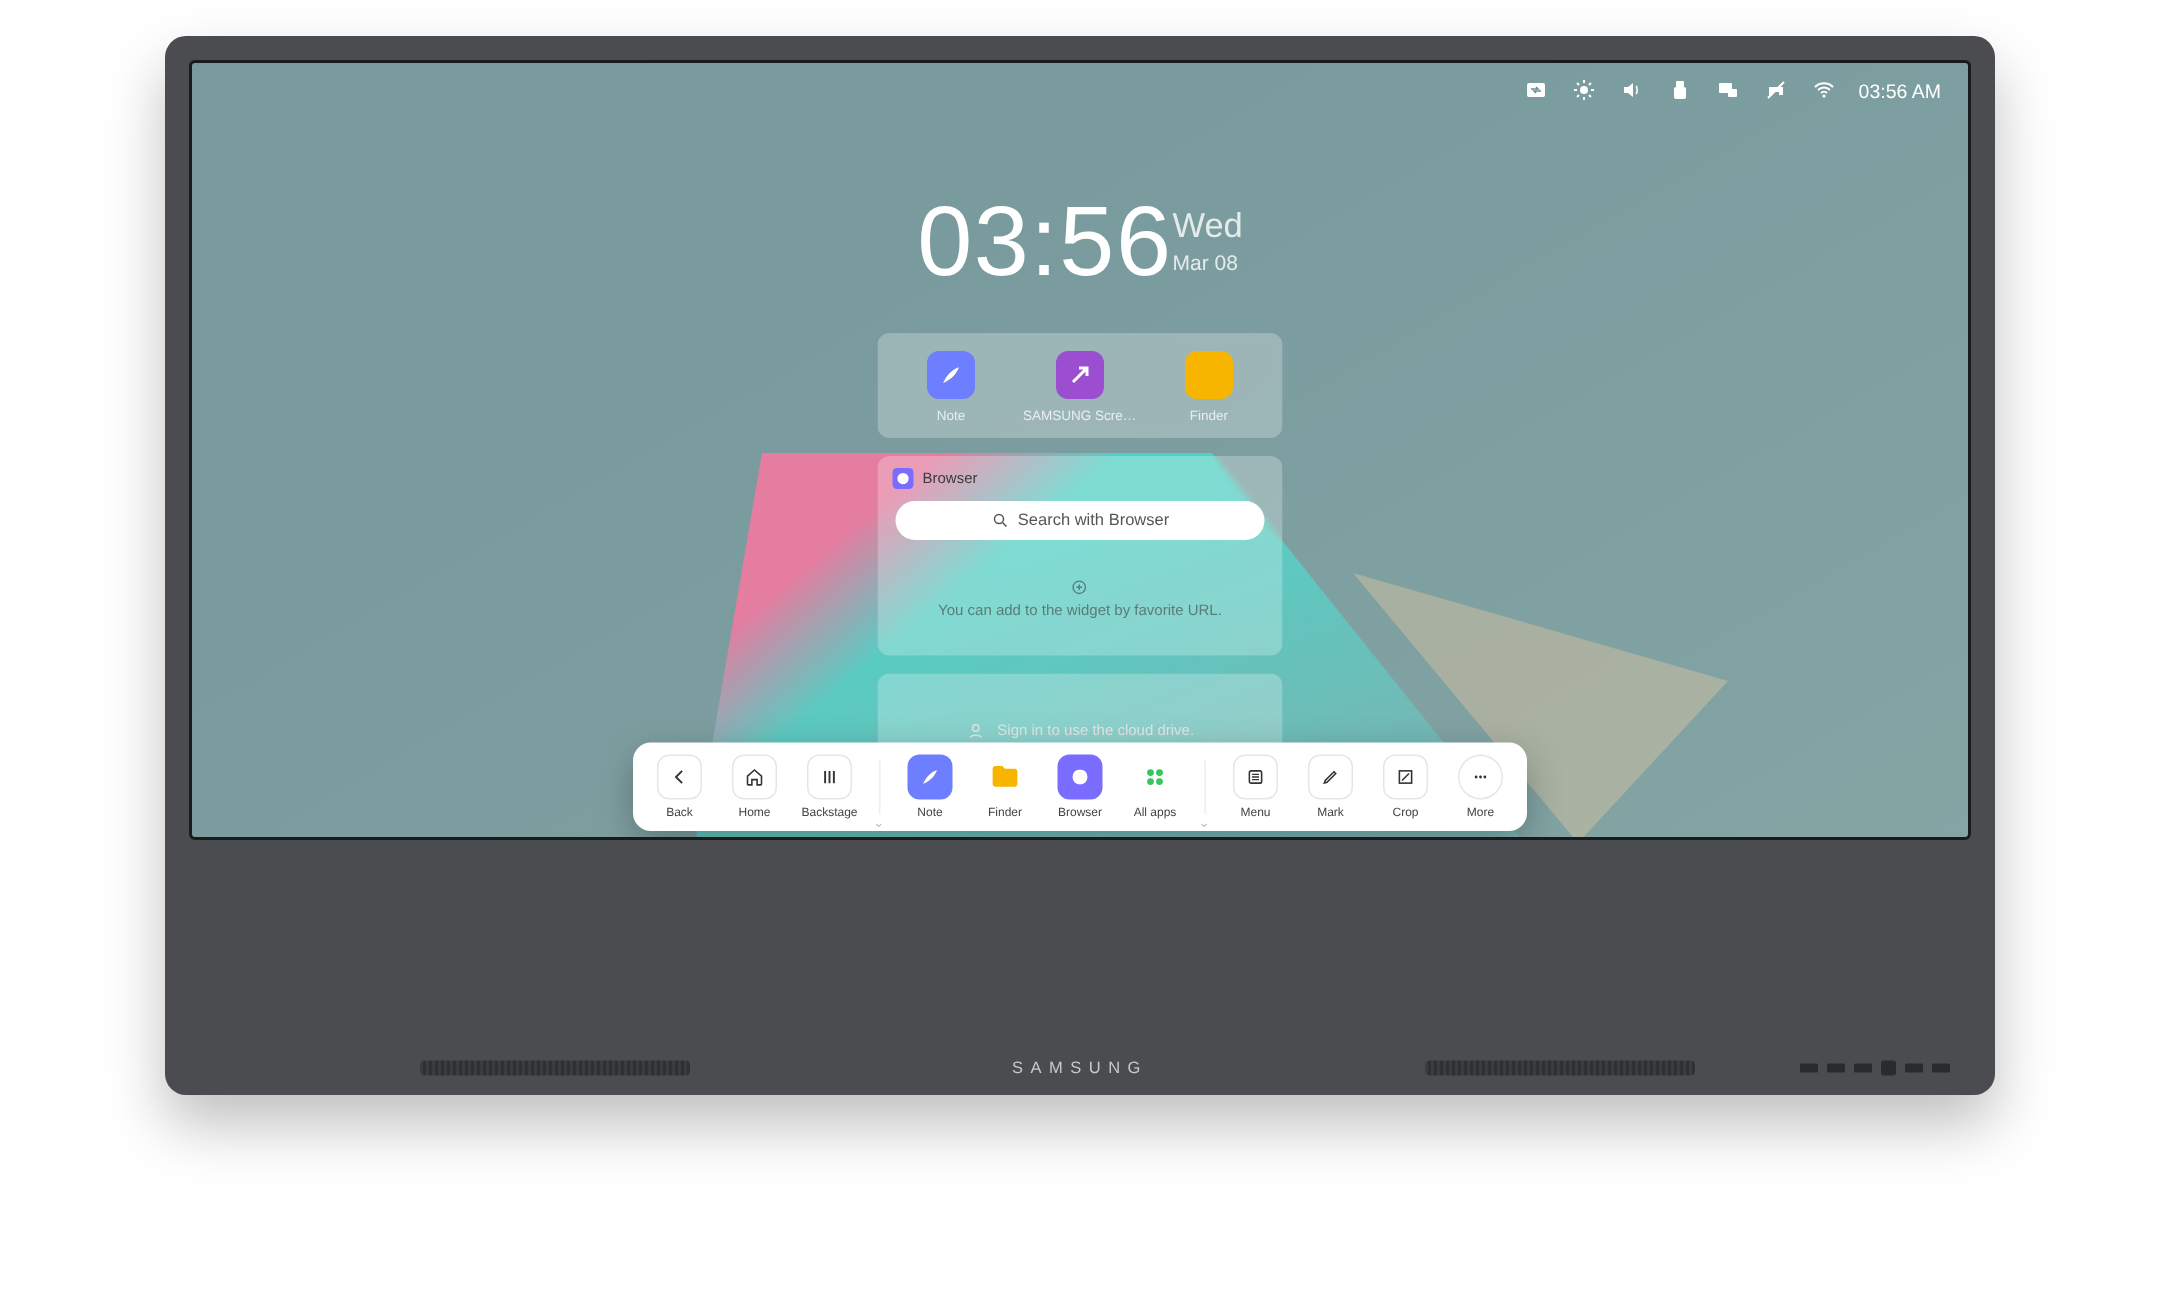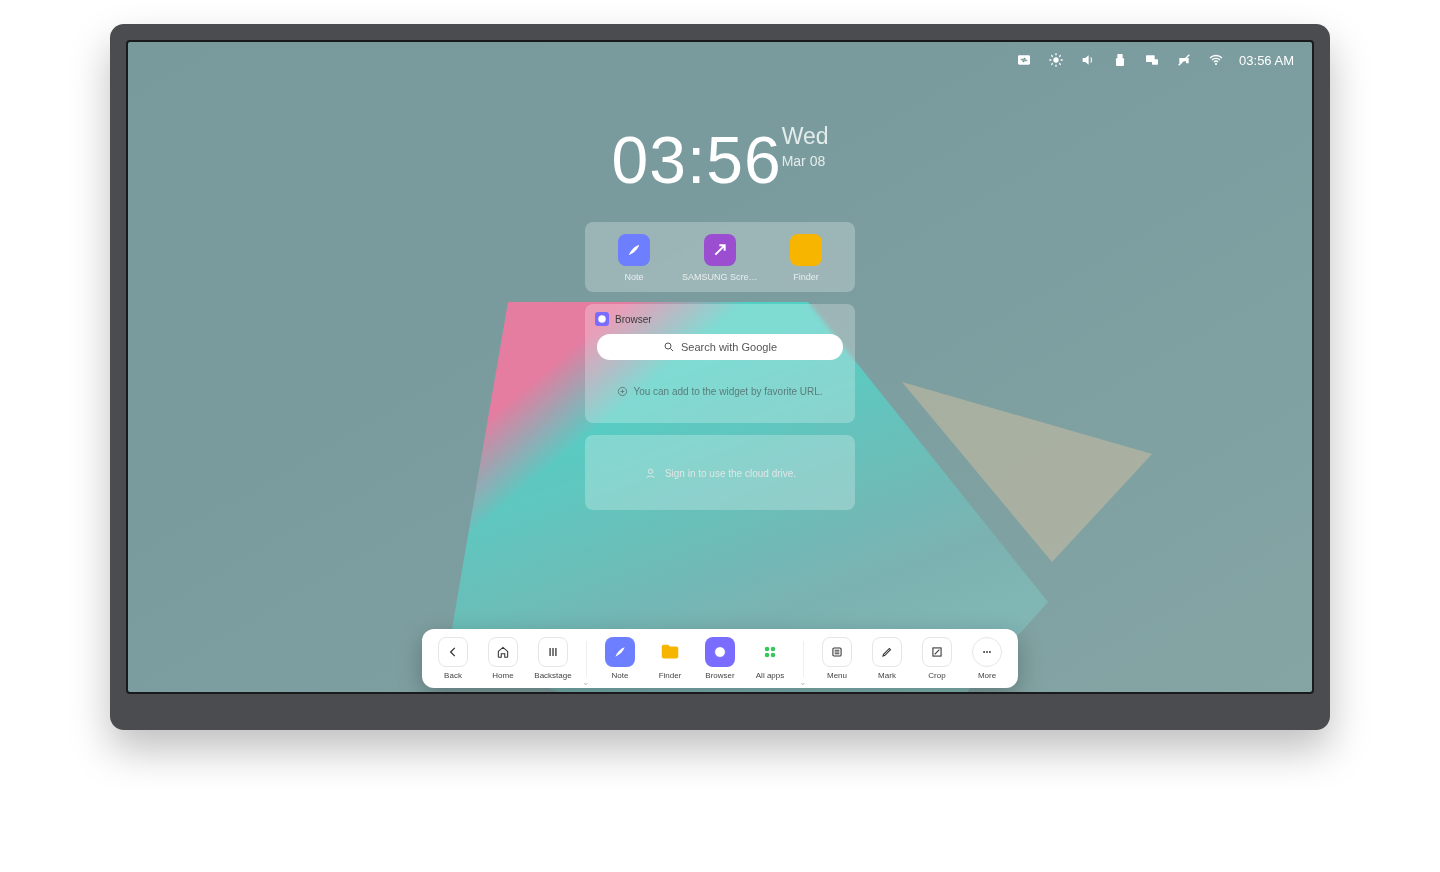--- a/index.html
+++ b/index.html
@@ -19,21 +19,21 @@
   height: 706px;
   background: #4a4c4f;
   border-radius: 14px;
   padding: 16px 16px 0 16px;
   box-shadow: 0 20px 40px rgba(0,0,0,0.25);
   position: relative;
 }
 
 .screen {
   width: 100%;
-  height: 654px;
+  height: 520px;
   border-radius: 4px;
   overflow: hidden;
   position: relative;
   background: linear-gradient(150deg, #789a9c 0%, #7a9b9e 35%, #84a5a4 100%);
   border: 2px solid #1a1a1c;
 }
 
 
 .bg-shape1, .bg-shape2 { position: absolute; }
 .bg-shape1 {
@@ -58,21 +58,21 @@
   color: #fff;
   font-size: 13px;
 }
 .status-icon { width: 18px; height: 16px; display:flex; align-items:center; justify-content:center; }
 .status-icon svg { width: 18px; height: 16px; fill: #fff; }
 
 
 .clock {
   position: absolute;
   top: 80px; left: 0; right: 0;
-  display: flex; justify-content: center; 
+  display: flex; justify-content: center; align-items: center; 
   color: #fff;
 }
 .clock-time { font-size: 66px; font-weight: 300; letter-spacing: 1px; }
 .clock-date { display:flex; flex-direction:column; font-size: 14px; line-height: 1.3; color:#e4eceb; }
 .clock-dow { font-size: 23px; font-weight: 400; }
 
 
 .card {
   width: 270px;
   margin: 0 auto;
@@ -245,24 +245,24 @@
                 <circle cx="12" cy="12" r="9" fill="#fff"></circle>
               </svg>
             </span>
           <span>Browser</span>
         </div>
         <div class="search-box">
           <svg width="12" height="12" viewBox="0 0 24 24">
               <circle cx="10" cy="10" r="6" stroke="#555" stroke-width="2" fill="none"></circle>
               <line x1="15" y1="15" x2="20" y2="20" stroke="#555" stroke-width="2"></line>
             </svg>
-          <span>Search with Google</span>
+          <span>Search with Browser</span>
         </div>
         <div class="widget-hint">
-          <span style="display:inline-flex;align-items:center;gap:5px;">
+          <span style="display:inline-flex;align-items:center;gap:5px;flex-direction:column;">
               <svg width="11" height="11" viewBox="0 0 24 24">
                 <circle cx="12" cy="12" r="9" stroke="#5a7d7a" stroke-width="2" fill="none"></circle>
                 <path d="M12 8v8M8 12h8" stroke="#5a7d7a" stroke-width="2"></path>
               </svg>
               <span>You can add to the widget by favorite URL.</span>
             </span>
         </div>
       </div>
 
       <div class="card">
@@ -380,13 +380,26 @@
               <circle cx="7" cy="12" r="1.6" fill="#333"></circle>
               <circle cx="12" cy="12" r="1.6" fill="#333"></circle>
               <circle cx="17" cy="12" r="1.6" fill="#333"></circle>
             </svg>
           </div>
         <span class="dock-label">More</span>
       </div>
     </div>
   </div>
 
+  <div class="device-strip">
+    <div class="speaker l"></div>
+    <span class="brand">SAMSUNG</span>
+    <div class="speaker r"></div>
+    <div class="ports">
+      <div class="port"></div>
+        <div class="port"></div>
+        <div class="port"></div>
+        <div class="port" style="width:10px;height:10px;border-radius:2px;"></div>
+        <div class="port"></div>
+        <div class="port"></div>
+    </div>
+  </div>
 </div>
 
 </body></html>

